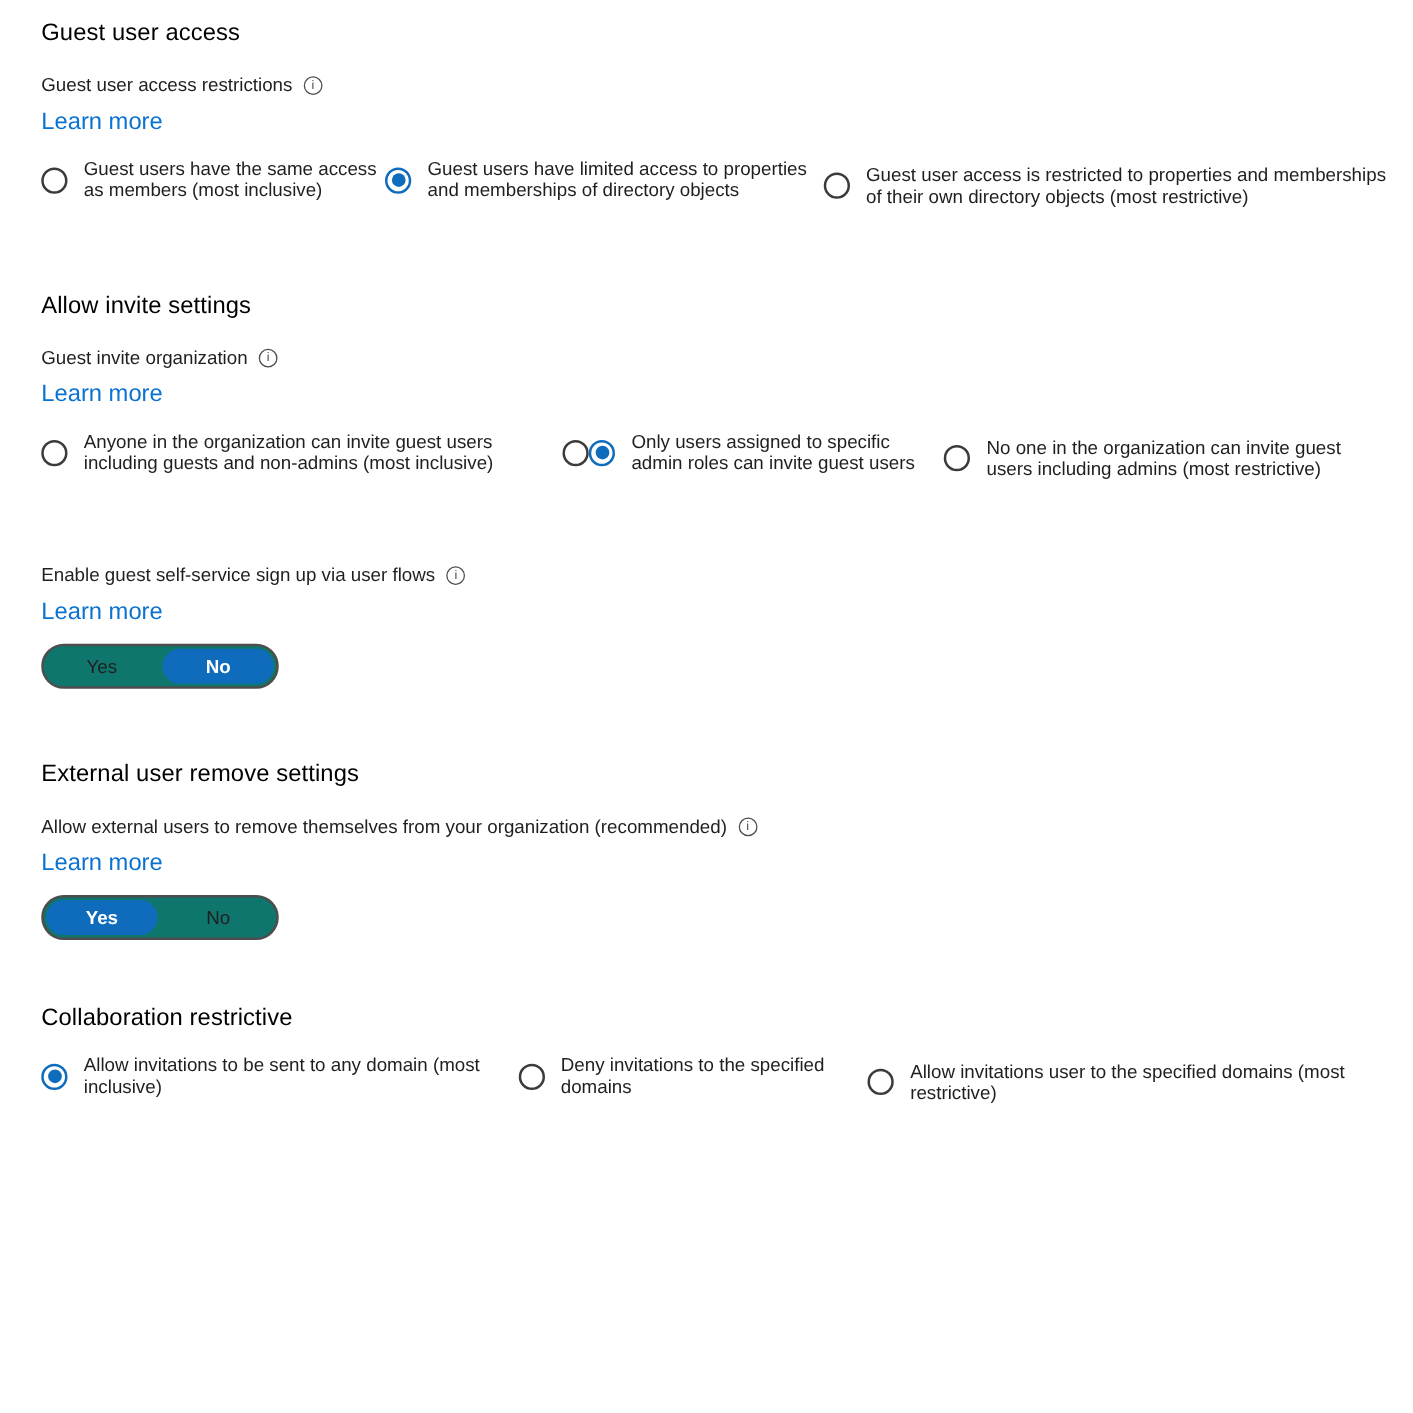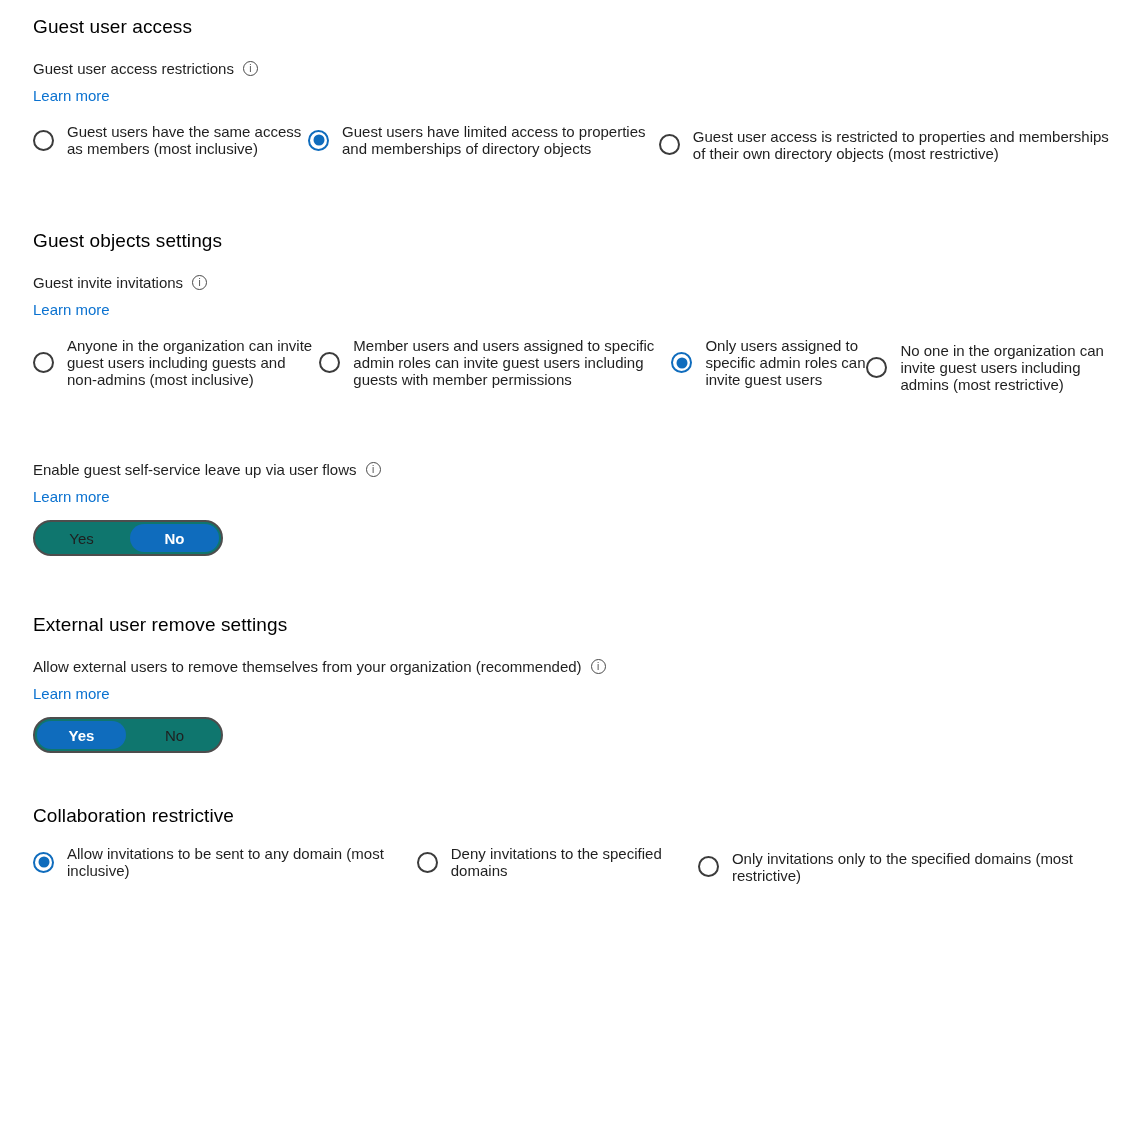--- a/index.html
+++ b/index.html
@@ -37,21 +37,21 @@
     font-size: 10px;
     font-style: normal;
     color: #4a4a4a;
     line-height: 1;
     flex: 0 0 auto;
     cursor: default;
   }
 
   .learn-more {
     display: inline-block;
-    font-size: 15px;
+    font-size: 19px;
     color: #0b72d0;
     text-decoration: none;
     cursor: pointer;
   }
 
   
   .radio-group { display: flex; flex-direction: row; }
   .radio-row {
     display: flex;
     align-items: center;
@@ -143,52 +143,51 @@
         <span class="radio-label">Guest users have limited access to properties and memberships of directory objects</span>
       </div>
       <div class="radio-row" data-selected="false">
         <span class="radio-circle"></span>
         <span class="radio-label">Guest user access is restricted to properties and memberships of their own directory objects (most restrictive)</span>
       </div>
     </div>
   </div>
 
   <div class="section mt-64">
-    <h2 class="section-title">Guest objects settings</h2>
+    <h2 class="section-title">Allow invite settings</h2>
 
     <div class="field-label-row mt-22">
-      <span>Guest invite invitations</span>
+      <span>Guest invite organization</span>
       <span class="info-icon">i</span>
     </div>
 
     <a class="learn-more mt-10">Learn more</a>
 
     <div class="radio-group mt-18">
       <div class="radio-row" data-selected="false">
         <span class="radio-circle"></span>
         <span class="radio-label">Anyone in the organization can invite guest users including guests and non-admins (most inclusive)</span>
       </div>
       <div class="radio-row" data-selected="false">
         <span class="radio-circle"></span>
-        <span class="radio-label">Member users and users assigned to specific admin roles can invite guest users including guests with member permissions</span>
       </div>
       <div class="radio-row" data-selected="true">
         <span class="radio-circle"></span>
         <span class="radio-label">Only users assigned to specific admin roles can invite guest users</span>
       </div>
       <div class="radio-row" data-selected="false">
         <span class="radio-circle"></span>
         <span class="radio-label">No one in the organization can invite guest users including admins (most restrictive)</span>
       </div>
     </div>
   </div>
 
   <div class="section mt-64">
     <div class="field-label-row">
-      <span>Enable guest self-service leave up via user flows</span>
+      <span>Enable guest self-service sign up via user flows</span>
       <span class="info-icon">i</span>
     </div>
 
     <a class="learn-more mt-10">Learn more</a>
 
     <div class="toggle mt-14" data-selected="No">
       <span class="toggle-option toggle-option-yes">Yes</span>
       <span class="toggle-option toggle-option-no">No</span>
     </div>
   </div>
@@ -216,18 +215,18 @@
       <div class="radio-row" data-selected="true">
         <span class="radio-circle"></span>
         <span class="radio-label">Allow invitations to be sent to any domain (most inclusive)</span>
       </div>
       <div class="radio-row" data-selected="false">
         <span class="radio-circle"></span>
         <span class="radio-label">Deny invitations to the specified domains</span>
       </div>
       <div class="radio-row" data-selected="false">
         <span class="radio-circle"></span>
-        <span class="radio-label">Only invitations only to the specified domains (most restrictive)</span>
+        <span class="radio-label">Allow invitations user to the specified domains (most restrictive)</span>
       </div>
     </div>
   </div>
 
 </div>
 
 </body></html>

